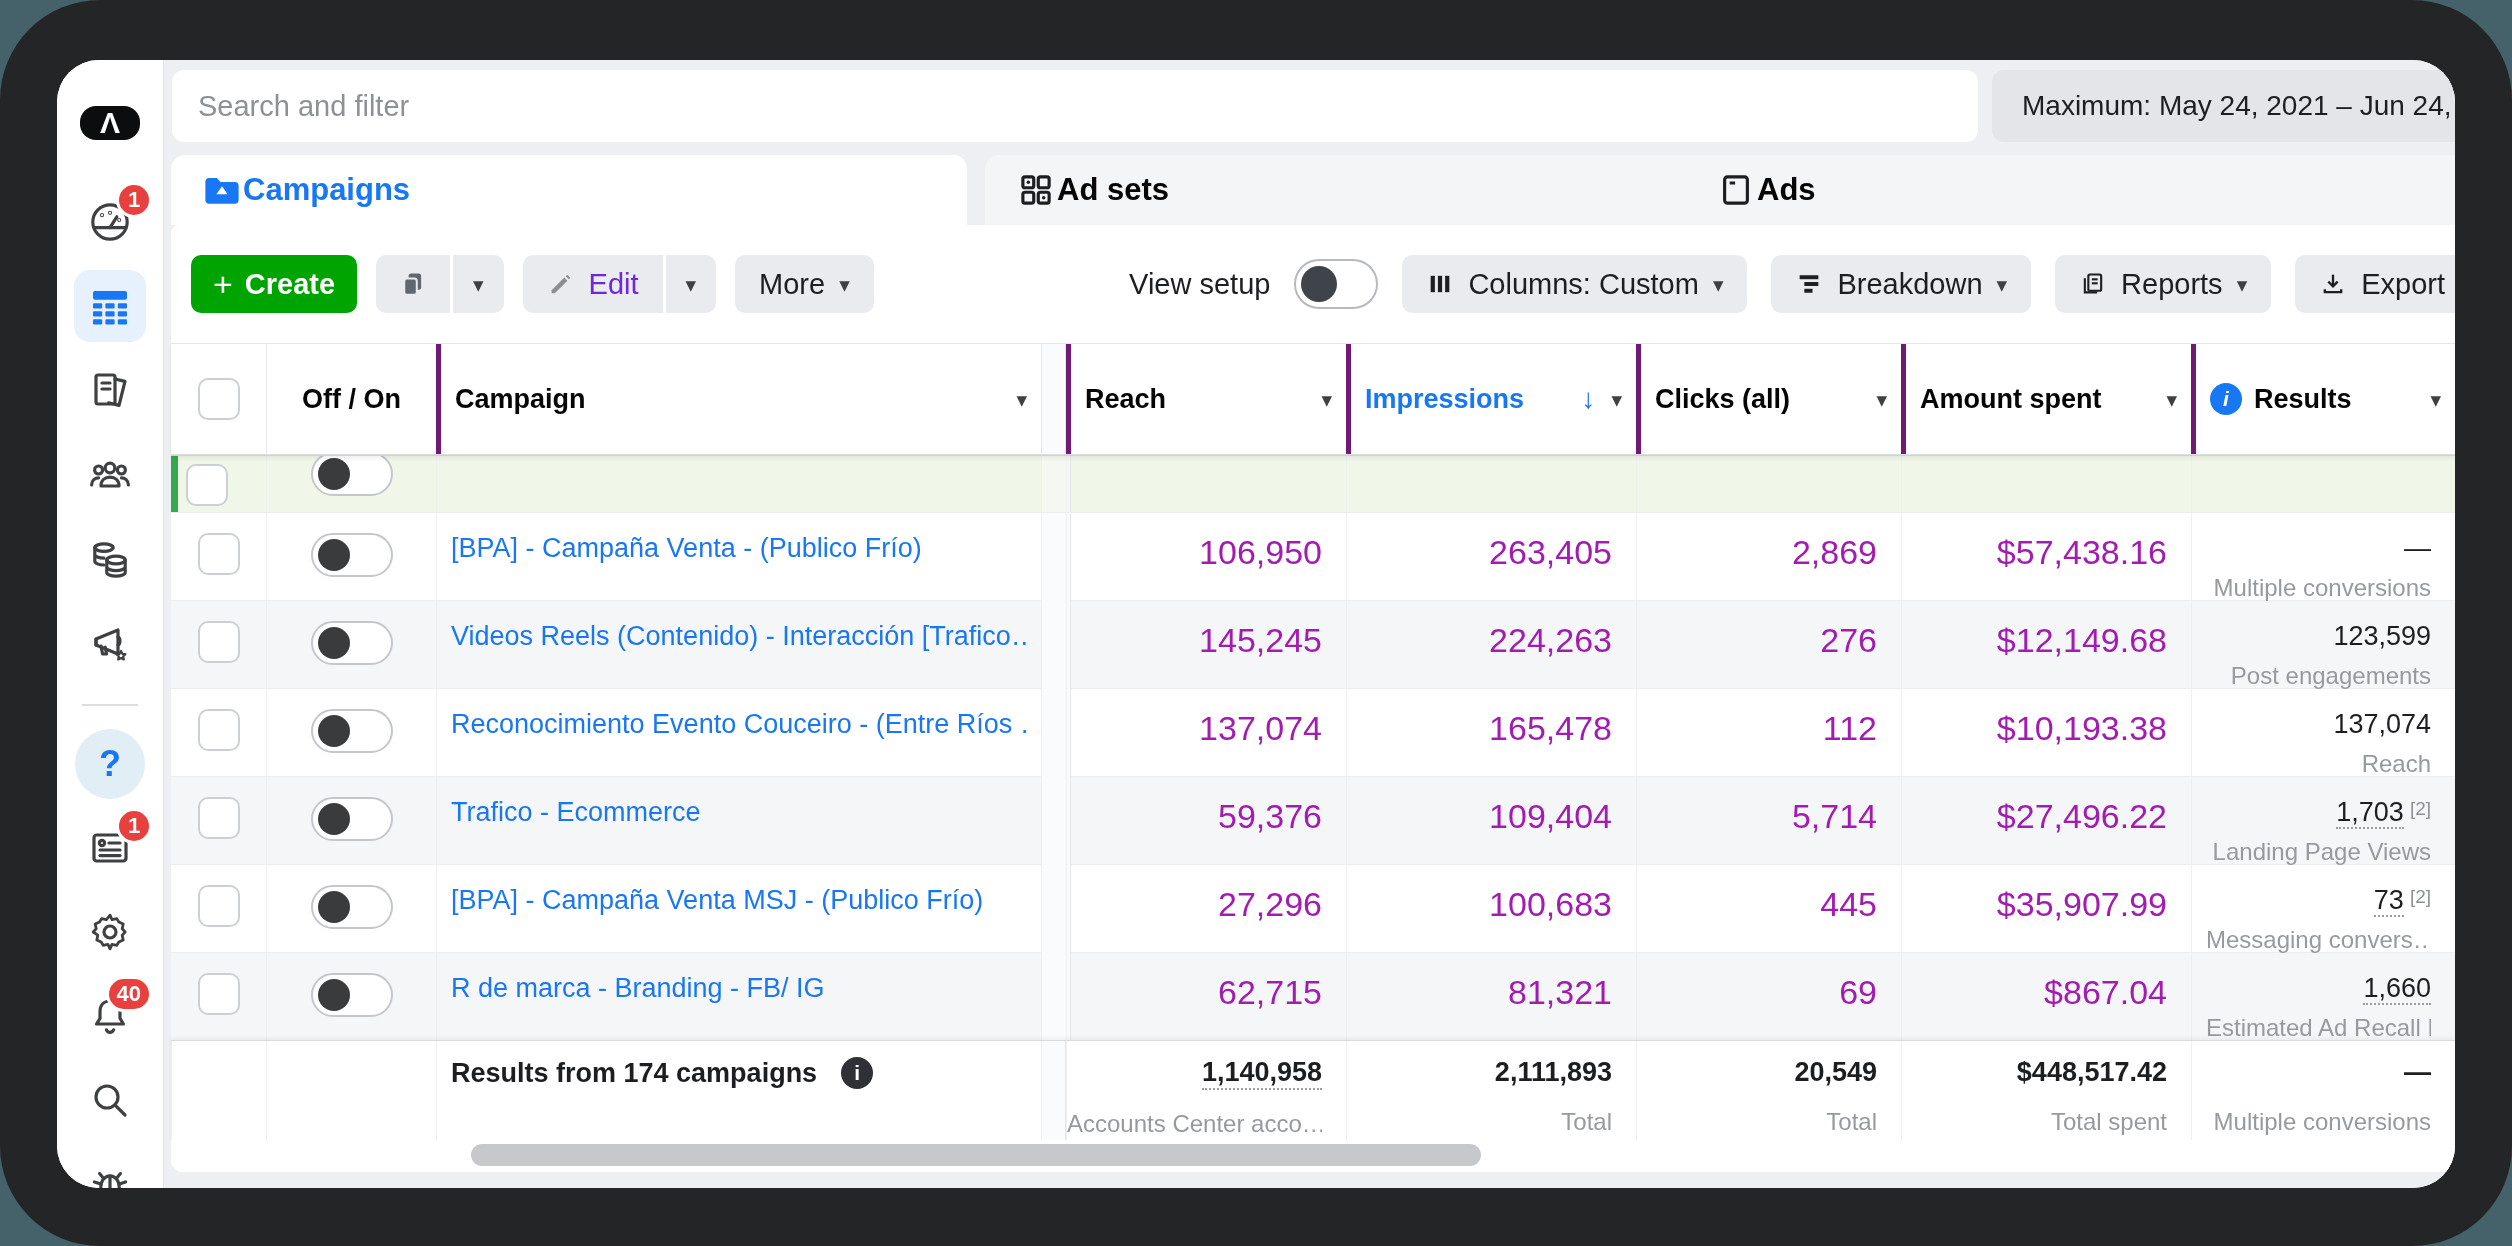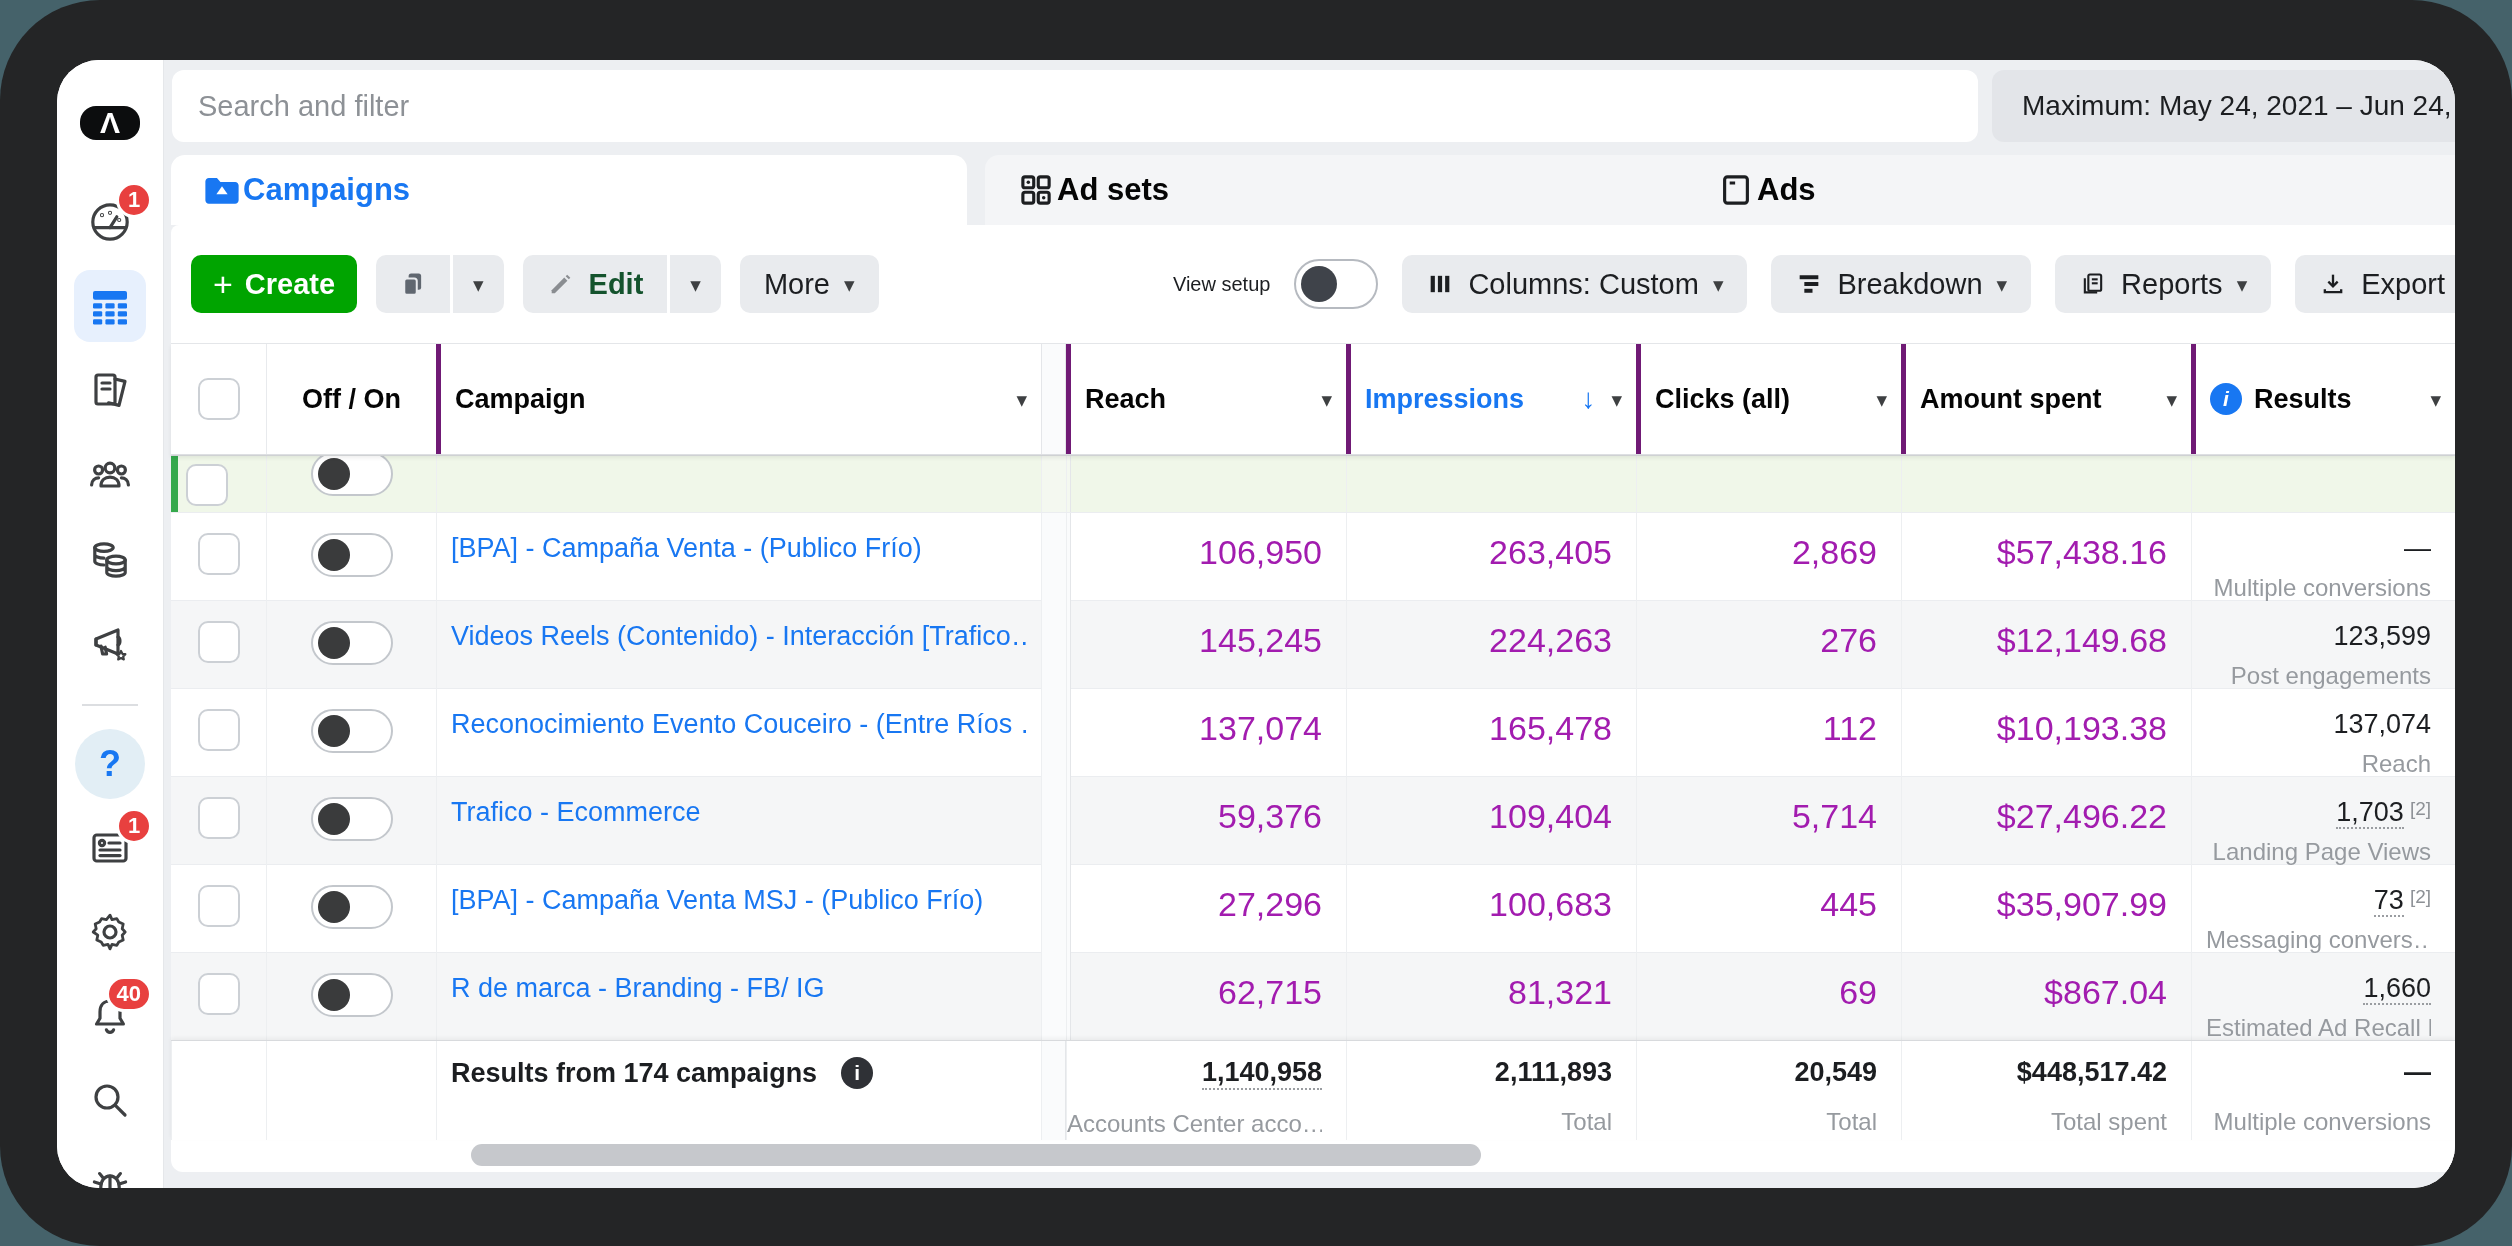--- a/index.html
+++ b/index.html
@@ -116,24 +116,24 @@
     height:58px; border-radius:10px; border:none;
     display:flex; align-items:center; justify-content:center;
     font-size:29px; font-family:inherit; color:#1c1e21;
     background:#e9ebee; padding:0 24px; gap:14px;
     white-space:nowrap; cursor:pointer;
   }
   .btn-create { background:#00a400; color:#fff; font-weight:bold; width:166px; padding:0; gap:12px; }
   .btn-group { display:flex; gap:3px; }
   .btn-group .seg-l { border-radius:10px 0 0 10px; }
   .btn-group .seg-r { border-radius:0 10px 10px 0; padding:0 20px; }
-  .btn .disabled-label { color:#14532d;font-weight:bold; }
+  .btn .disabled-label { color:#6d28d9; }
   .caret { font-size:21px; color:#3e4042; line-height:1; }
   .right-cluster { margin-left:auto; display:flex; align-items:center; gap:24px; margin-right:-14px; }
-  .view-setup-label { font-size:20px; color:#1c1e21; }
+  .view-setup-label { font-size:29px; color:#1c1e21; }
   .toggle {
     width:84px; height:50px; border-radius:26px;
     background:#fff; border:2px solid #b6bac0;
     position:relative; flex-shrink:0; cursor:pointer;
   }
   .toggle::after {
     content:""; position:absolute; left:5px; top:5px;
     width:36px; height:36px; border-radius:50%; background:#3f434a;
   }
   .tbl-toggle { width:82px; height:44px; border-radius:22px; background:#fff; border:2px solid #c3c7cc; position:relative; cursor:pointer; }

